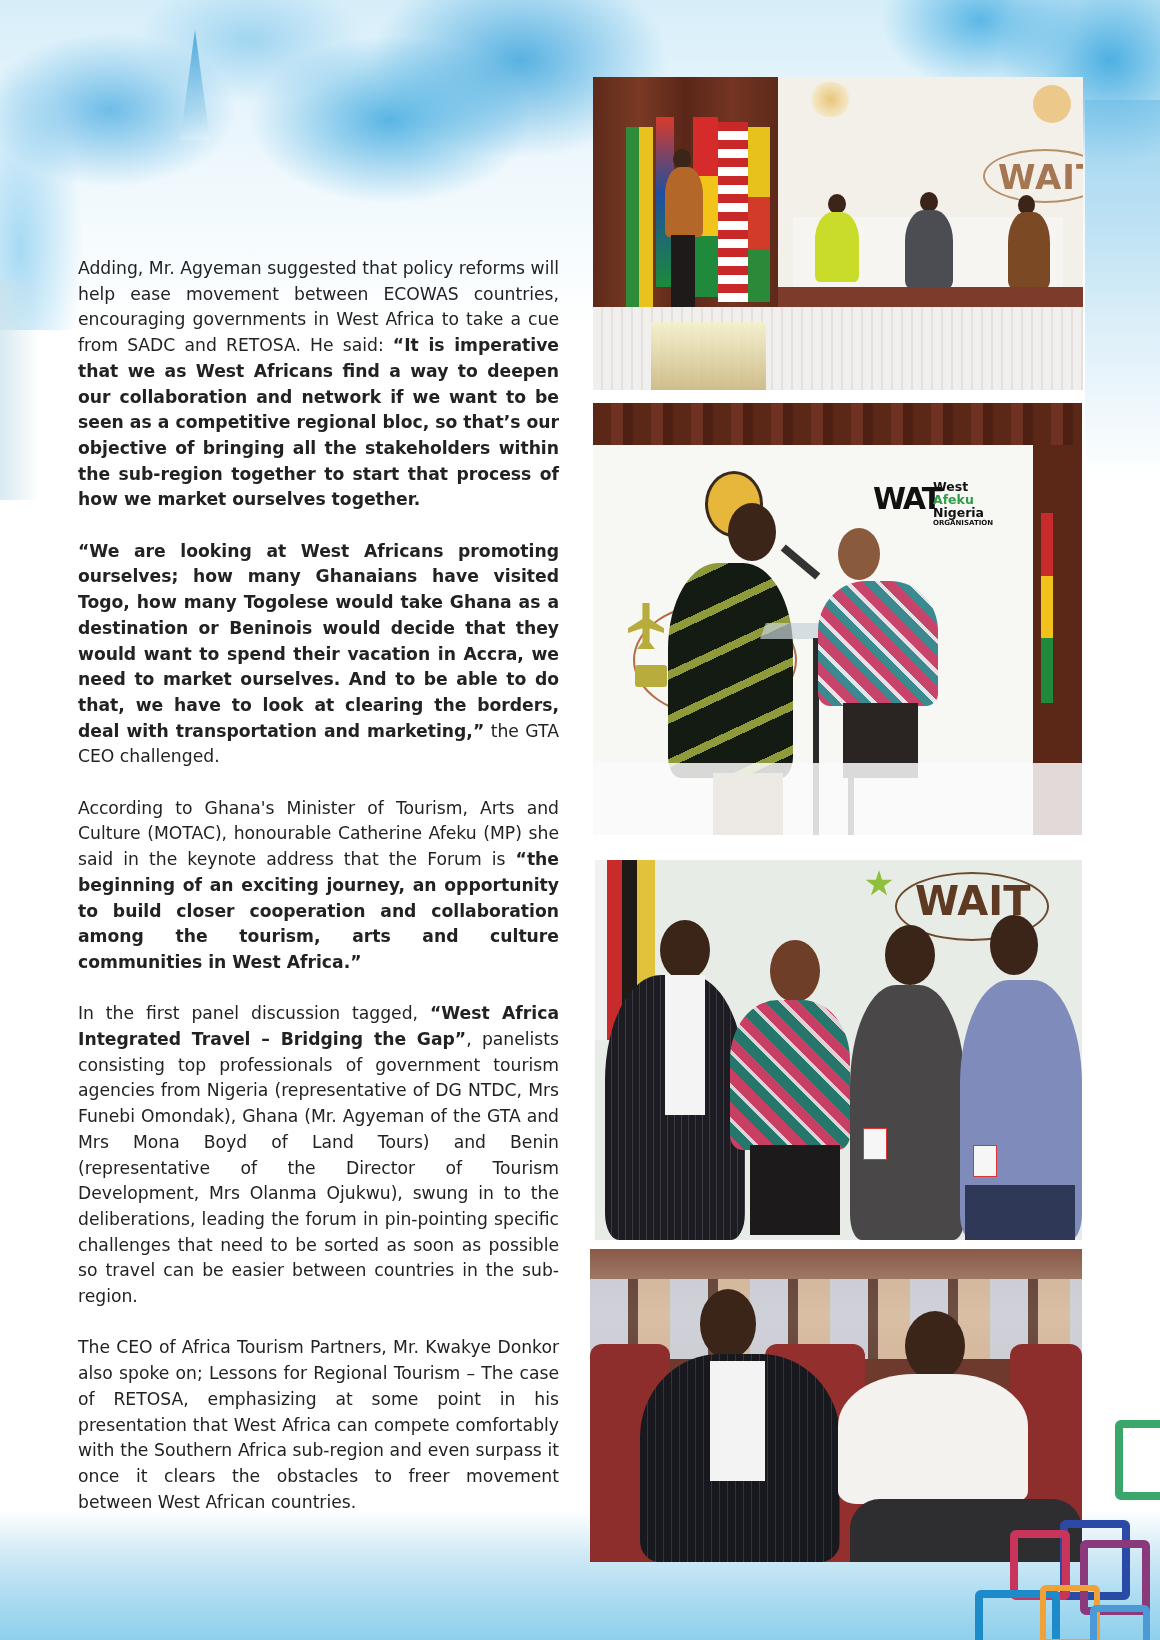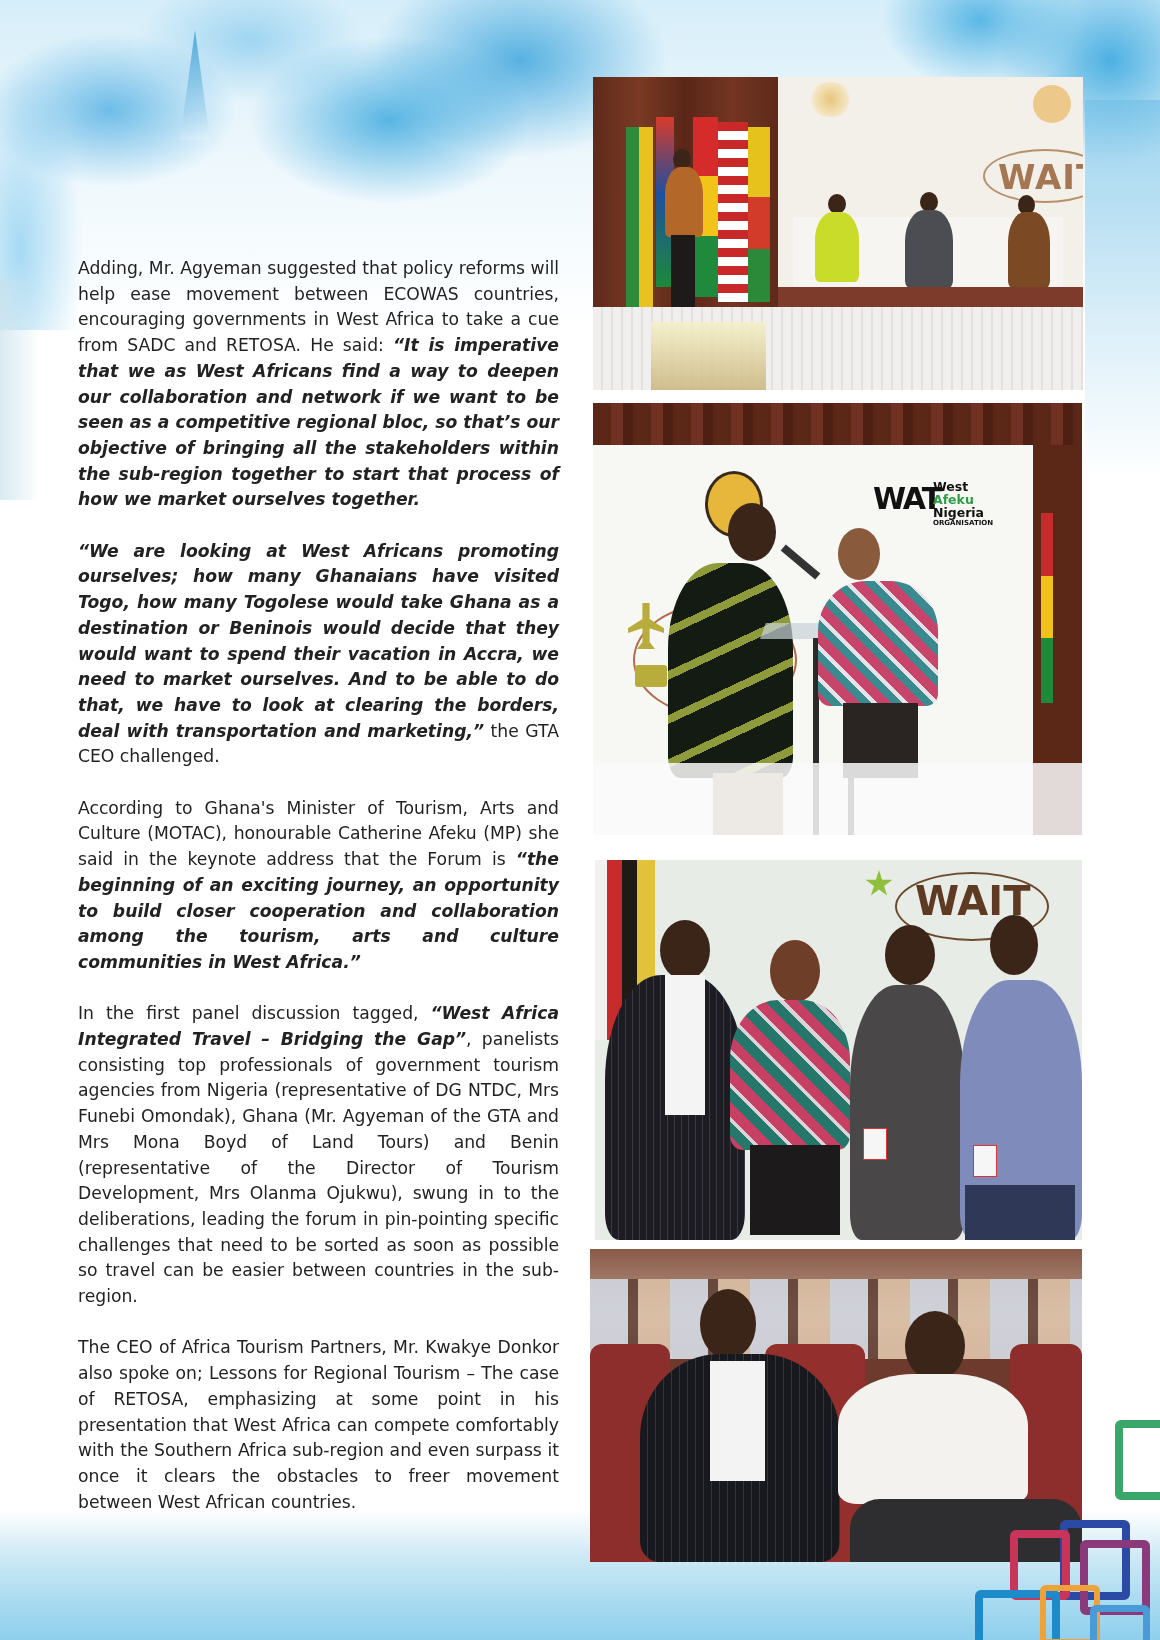--- a/index.html
+++ b/index.html
@@ -41,21 +41,21 @@
     
     .motif { position: absolute; left: 930px; top: 1400px; width: 230px; height: 240px; }
     .motif .sq { position: absolute; border-style: solid; border-radius: 6px; box-sizing: border-box; }
 
     
     .article {
       position: absolute; left: 78px; top: 256px; width: 481px;
       color: #222222; font-size: 17.2px; line-height: 25.7px; text-align: justify;
     }
     .article p { margin: 0 0 25.7px 0; }
-    .article .q { font-weight: bold; font-style: italic; }
+    .article .q { font-weight: bold; }
 
     
     .photo { position: absolute; overflow: hidden; }
     .p1 { left: 593px; top: 77px; width: 490px; height: 313px; background: #f3f0ea; }
     .p2 { left: 593px; top: 403px; width: 489px; height: 432px; background: #5a2618; }
     .p3 { left: 595px; top: 860px; width: 487px; height: 380px; background: #e7ece6; }
     .p4 { left: 590px; top: 1249px; width: 492px; height: 313px; background: #6e3a2e; }
     .abs { position: absolute; }
     .person-body { position: absolute; border-radius: 40% 40% 10% 10%; }
     .person-head { position: absolute; border-radius: 50%; background: #3b2418; }

